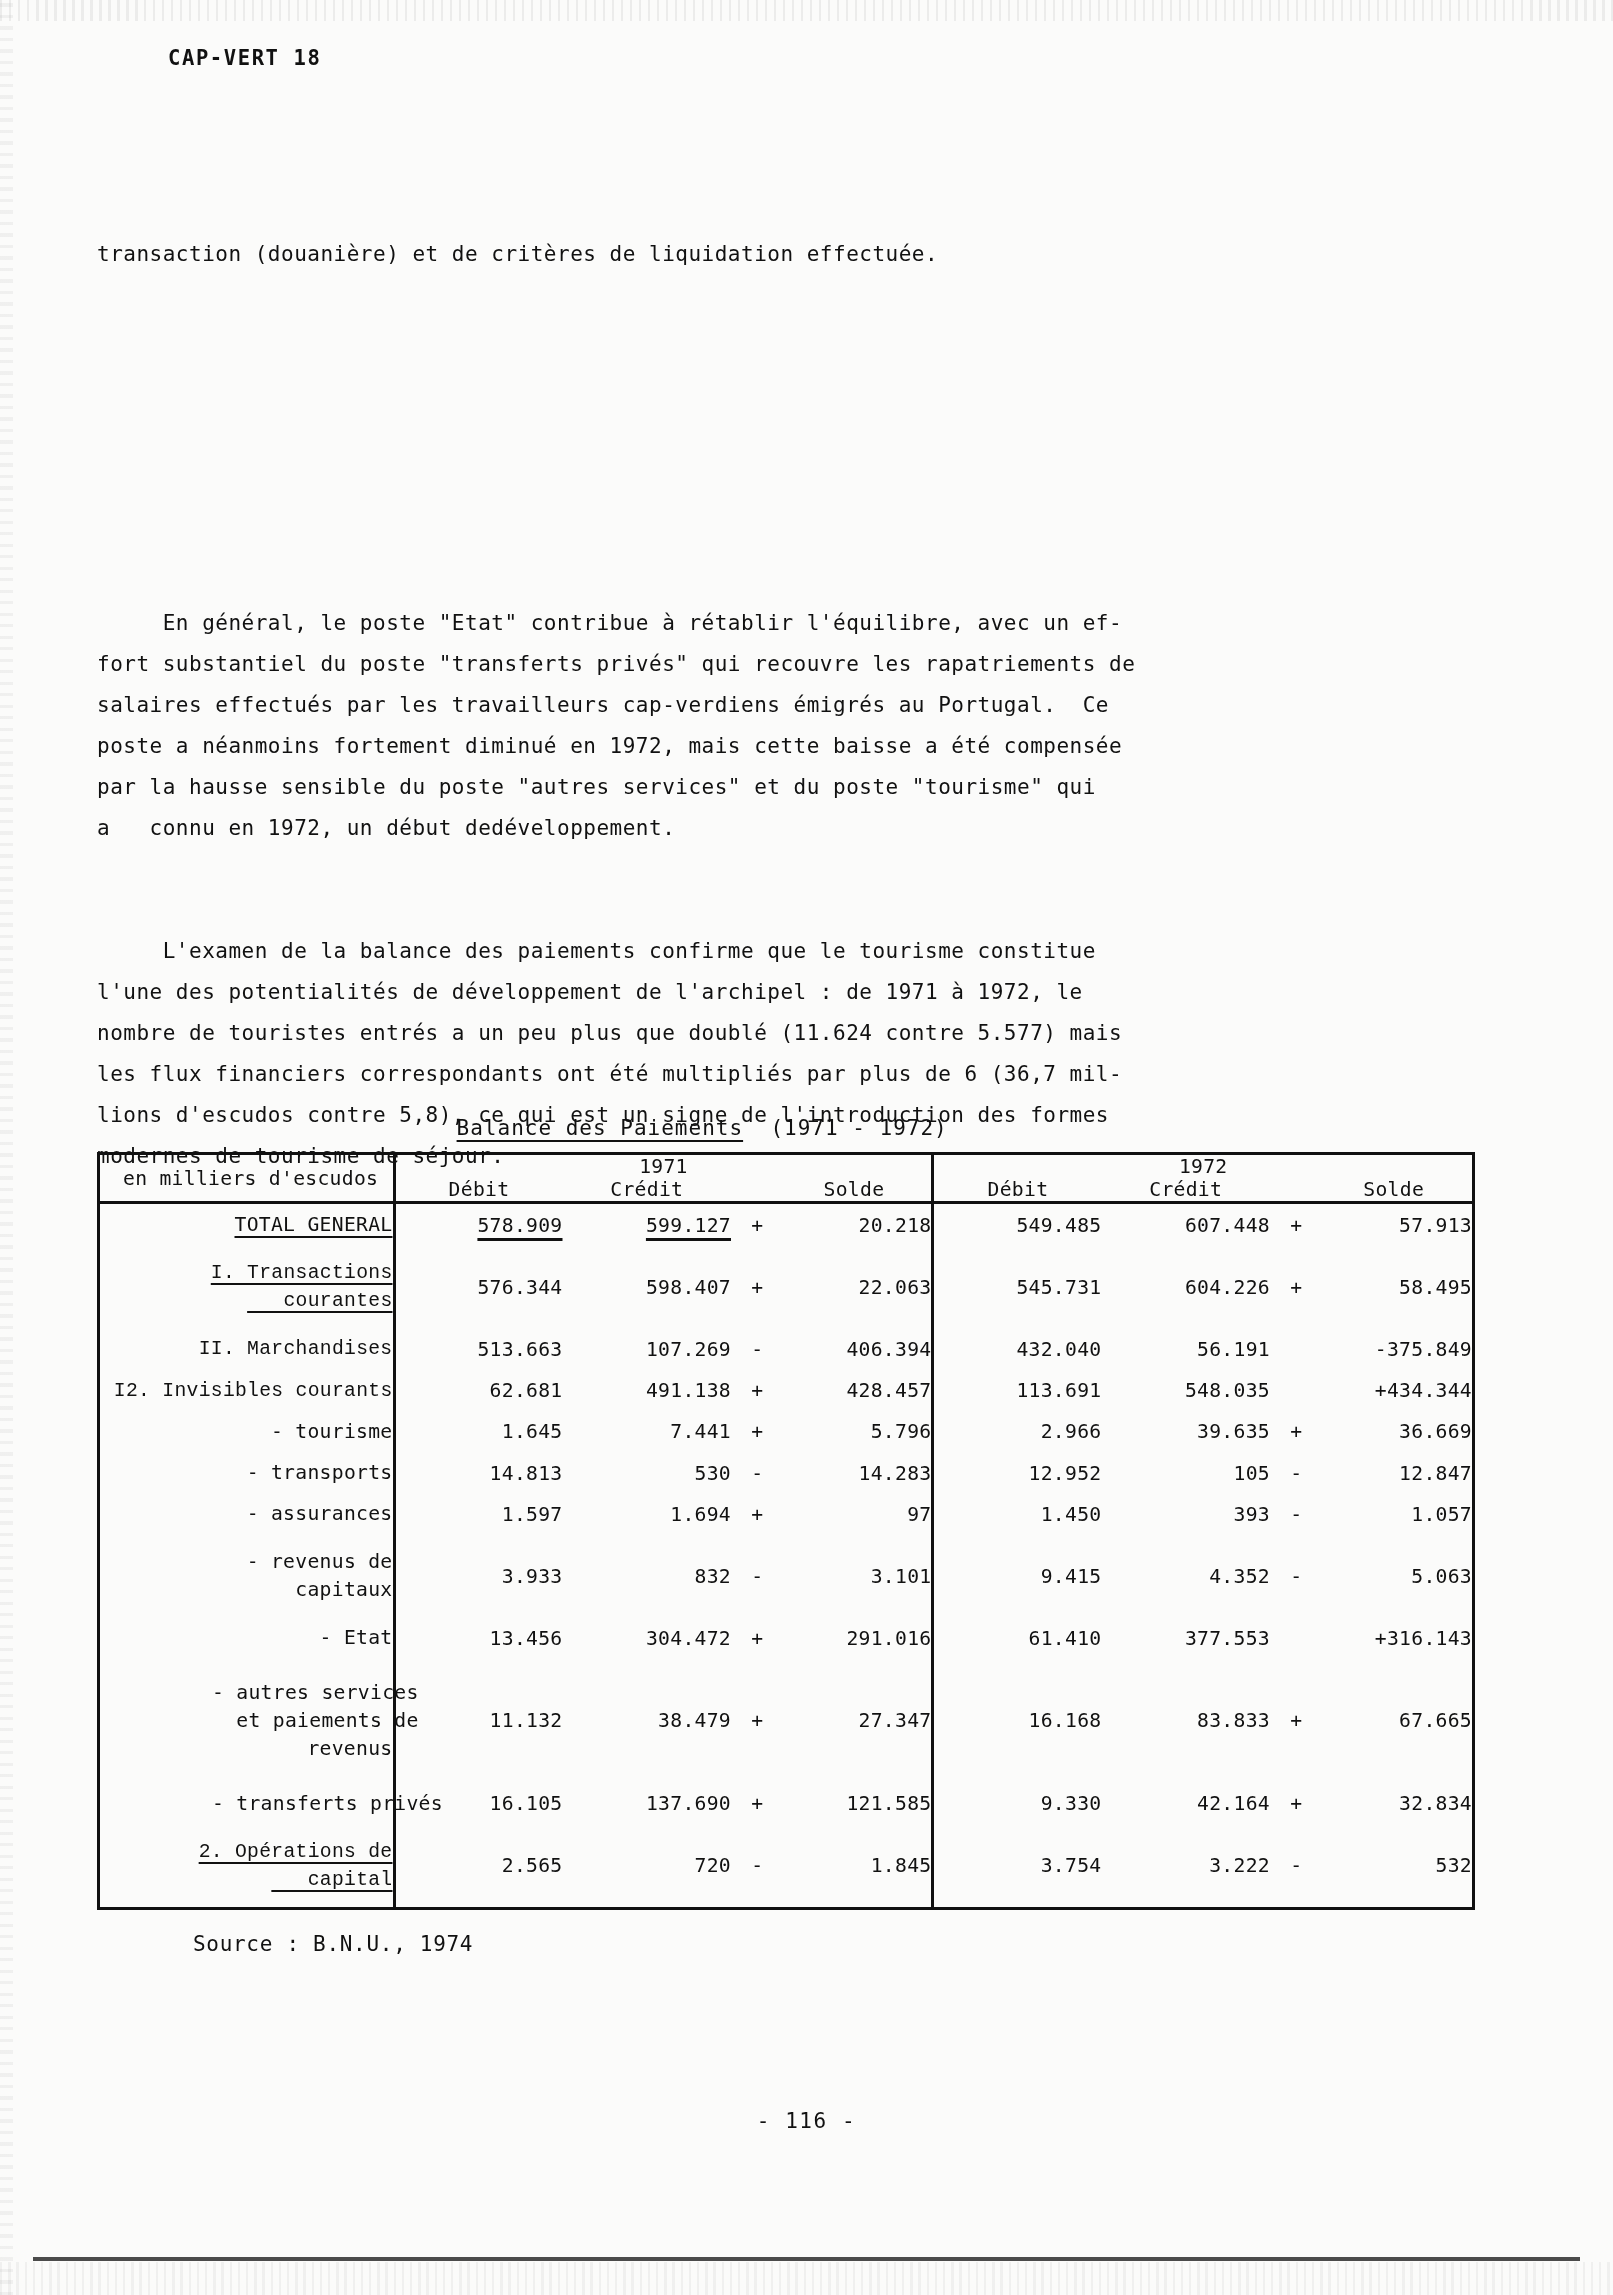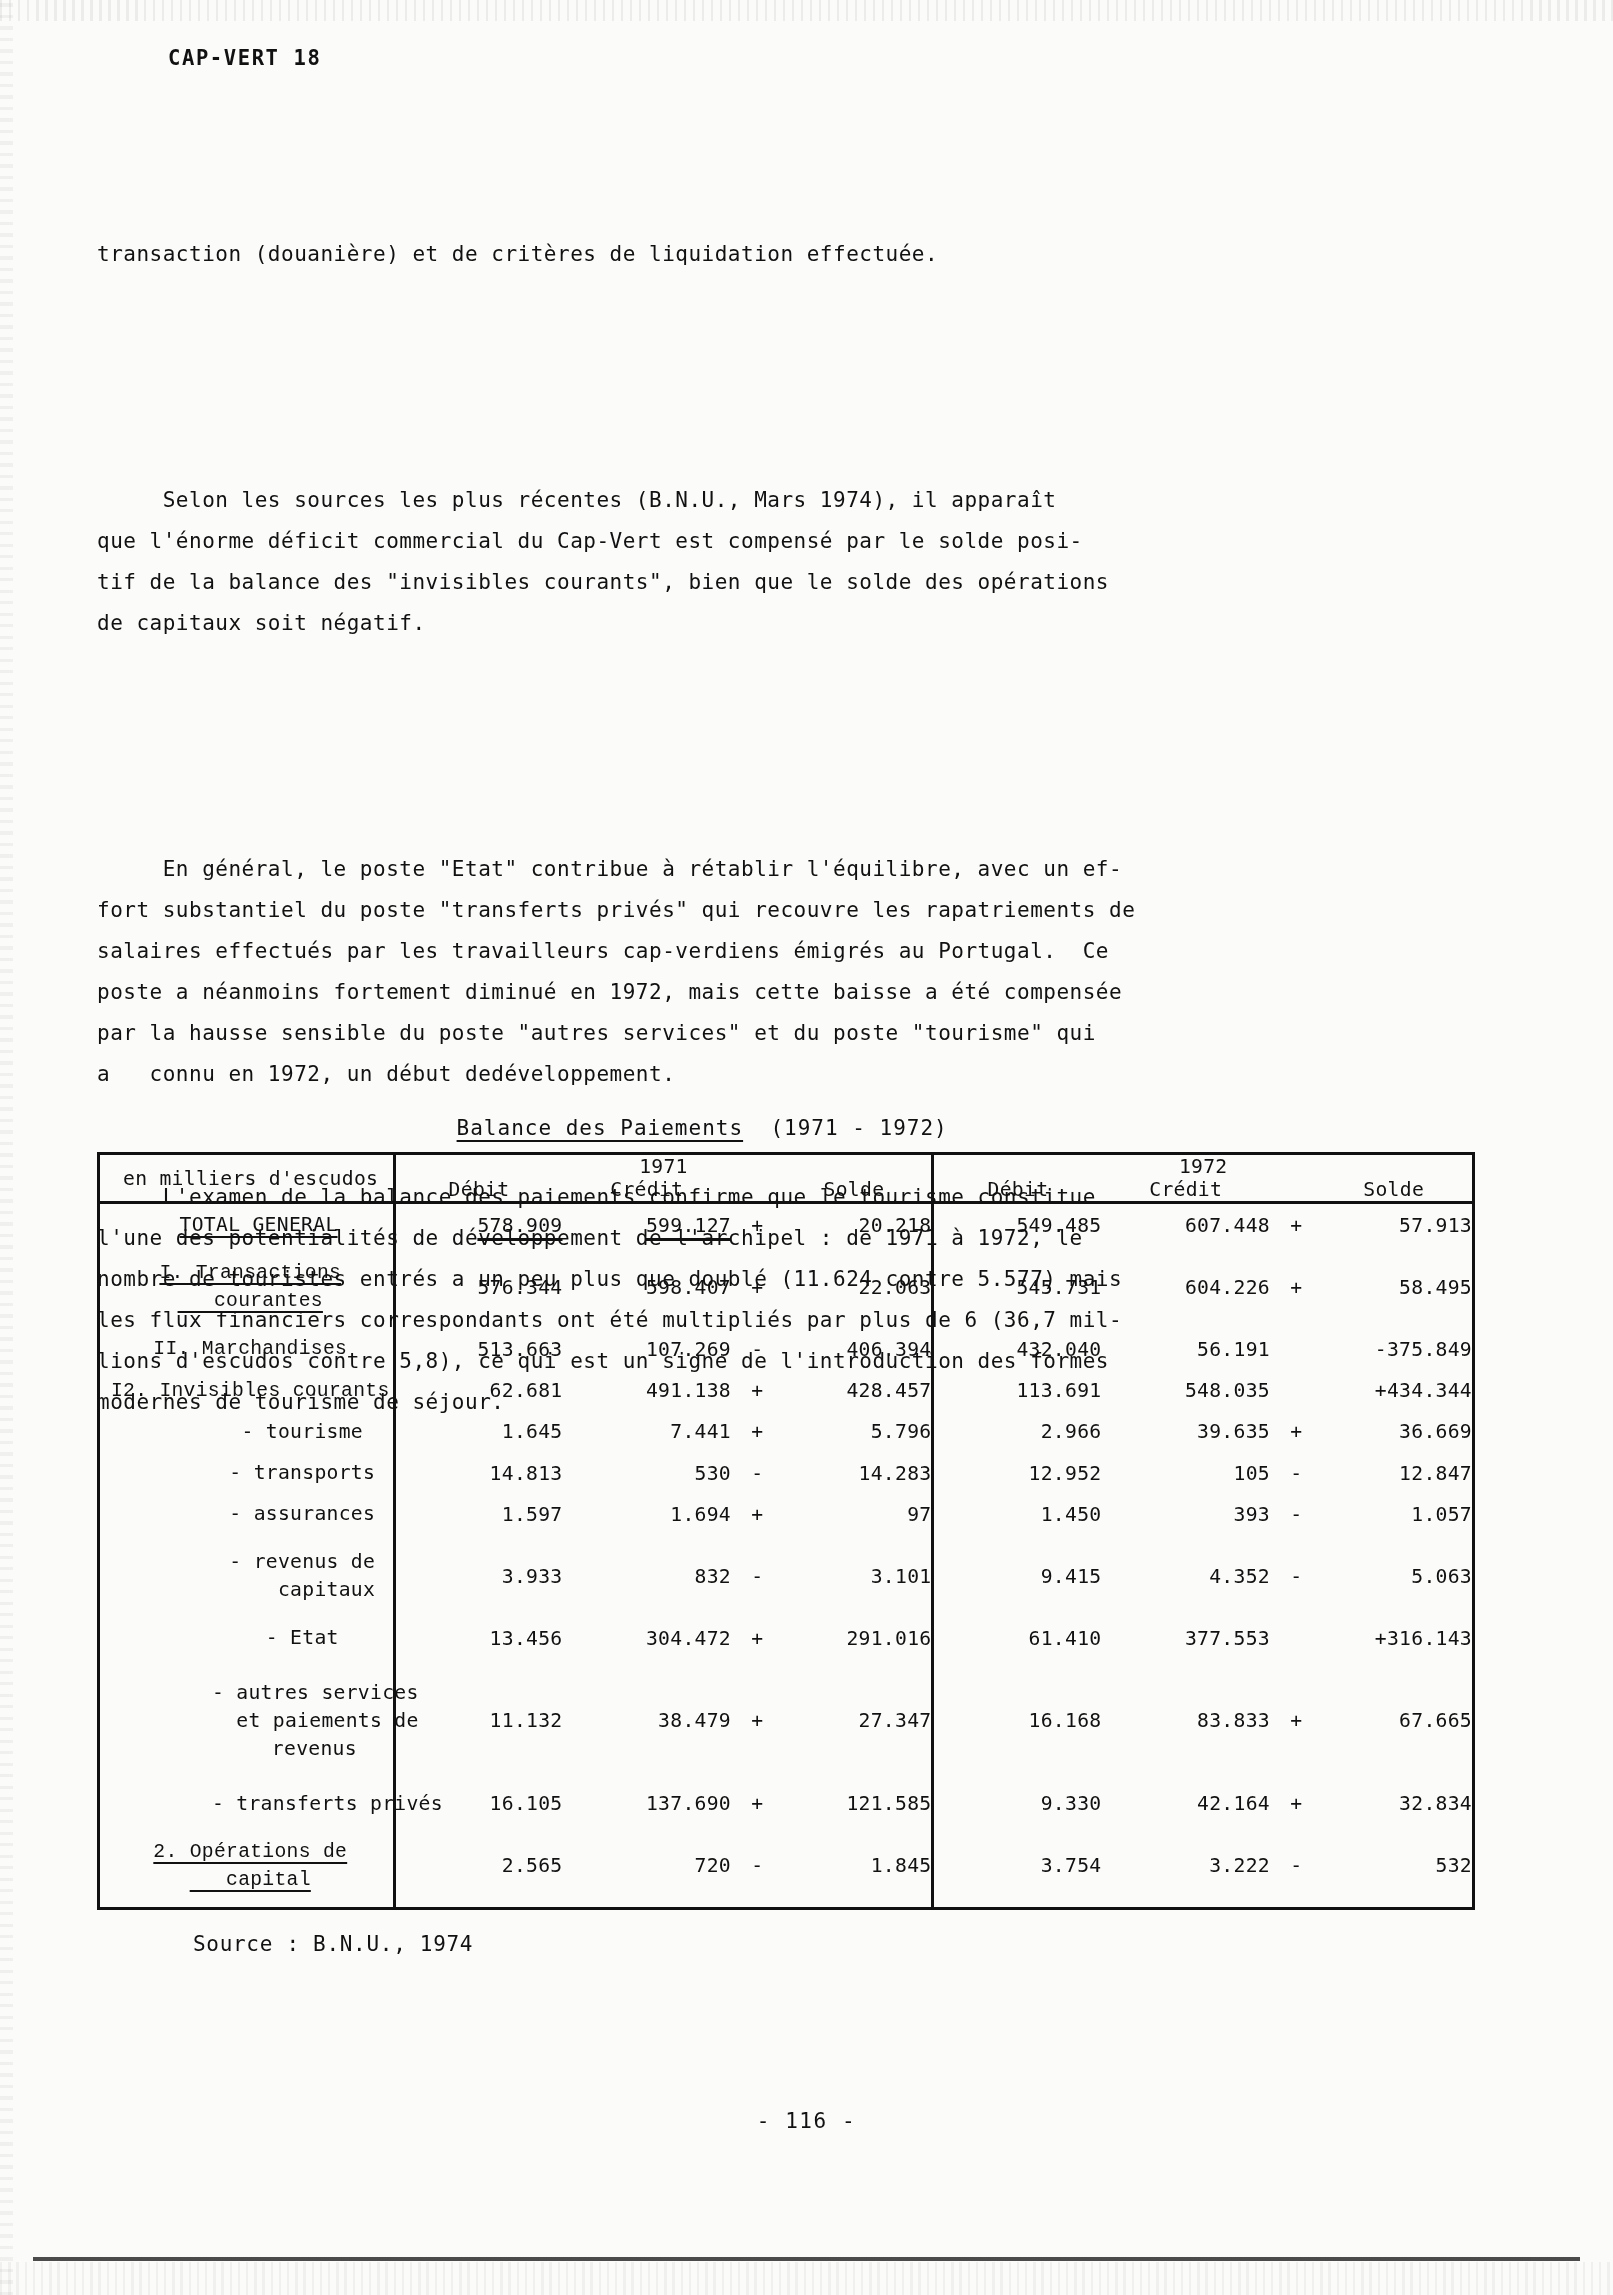--- a/index.html
+++ b/index.html
@@ -139,21 +139,21 @@
     text-align: center;
     font-size: 19.7px;
     padding-bottom: 11.5px;
   }
   .hdr-underline td { height: 0; }
   .hdr-rule {
     border-bottom: 3.3px solid #111;
   }
 
   .lbl {
-    text-align: center;
+    text-align: right;
     white-space: pre;
     padding-left: 8.2px;
     line-height: 28px;
   }
   .lbl.ind0 { padding-left: 24.6px; }
   .lbl.ind-num { padding-left: 8px; font-family: Liberation Mono, monospace; }
   .lbl.ind-sub { padding-left: 112px; }
   .num {
     text-align: right;
     white-space: pre;
@@ -200,24 +200,20 @@
   <div class="scan-edge-bottom2"></div>
 </div>
 
 <div class="content">
 
   <div class="doc-header">CAP-VERT 18</div>
 
   <div class="body-text">
     <div class="para">transaction (douanière) et de critères de liquidation effectuée.</div>
     <div class="gap-lg"></div>
-    <div class="para">     Selon les sources les plus récentes (B.N.U., Mars 1974), il apparaît
-que l'énorme déficit commercial du Cap-Vert est compensé par le solde posi-
-tif de la balance des "invisibles courants", bien que le solde des opérations
-de capitaux soit négatif.</div>
     <div class="gap-lg"></div>
     <div class="para">     En général, le poste "Etat" contribue à rétablir l'équilibre, avec un ef-
 fort substantiel du poste "transferts privés" qui recouvre les rapatriements de
 salaires effectués par les travailleurs cap-verdiens émigrés au Portugal.  Ce
 poste a néanmoins fortement diminué en 1972, mais cette baisse a été compensée
 par la hausse sensible du poste "autres services" et du poste "tourisme" qui
 a   connu en 1972, un début dedéveloppement.</div>
     <div class="para">     L'examen de la balance des paiements confirme que le tourisme constitue
 l'une des potentialités de développement de l'archipel : de 1971 à 1972, le
 nombre de touristes entrés a un peu plus que doublé (11.624 contre 5.577) mais

